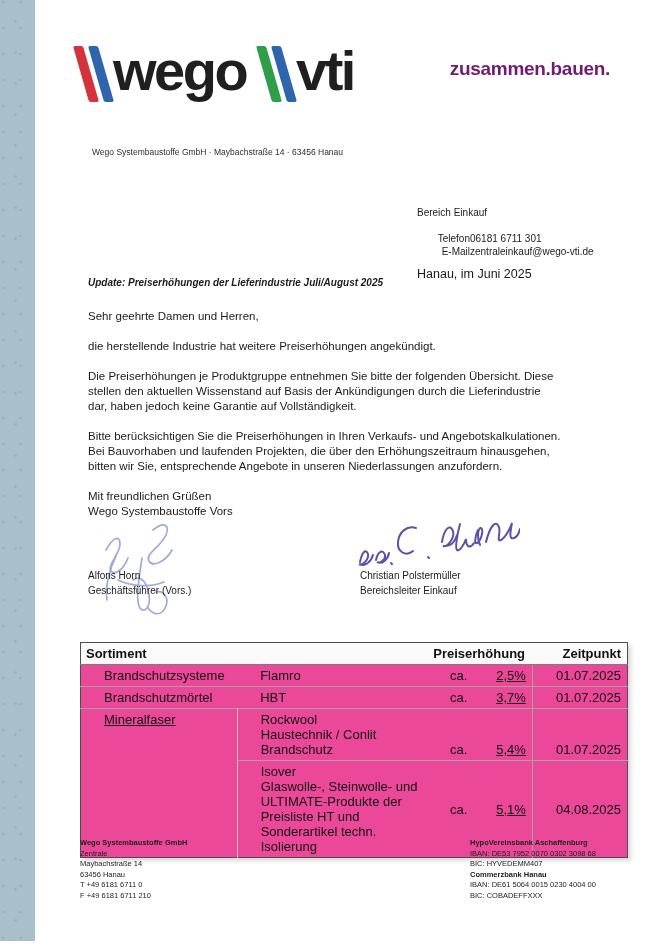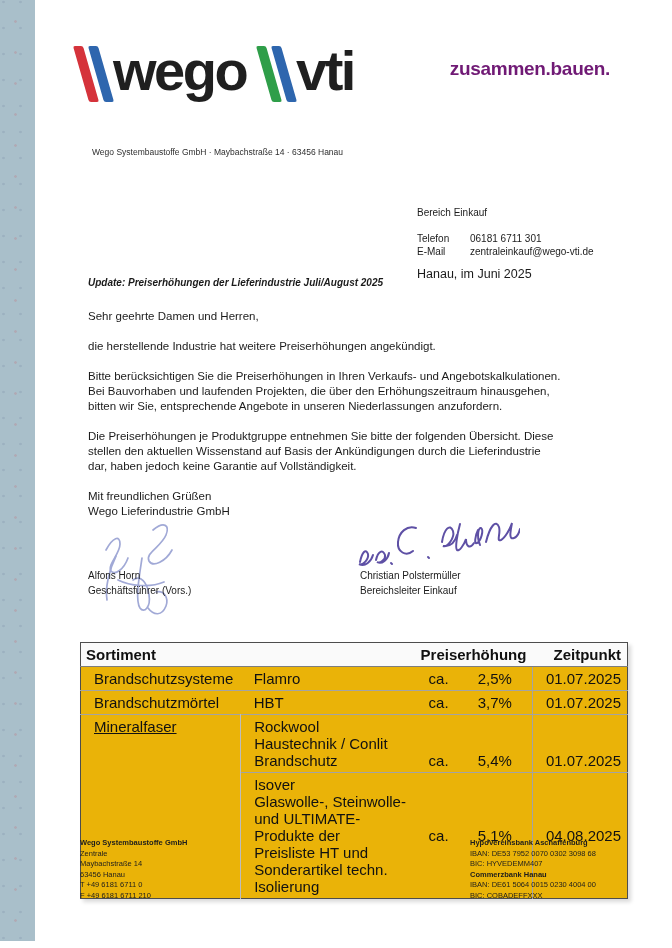--- a/index.html
+++ b/index.html
@@ -40,55 +40,55 @@
   .tagline {
     position:absolute; top:58px; right:62px;
     font-size:19px; font-weight:700; color:#701a75; letter-spacing:-0.3px;
   }
   
   .sender-line { position:absolute; left:92px; top:147px; font-size:8.5px; color:#2e2e2e; }
   
   .contact { position:absolute; left:417px; top:192px; font-size:10px; color:#1b1b1b;margin-top:15px; }
   .contact .dept { margin-bottom:14px; }
   .contact-row { display:flex; line-height:13px; }
-  .contact-row .lbl { width:53px; flex:0 0 auto; }
+  .contact-row .lbl { width:53px; flex:0 0 auto;text-align:right; }
   .dateline { margin-top:9px; font-size:12.5px; }
   
   .subject {
     position:absolute; left:88px; top:277px; width:540px;
     font-size:10px; font-weight:700; font-style:italic;
   }
   .body-text { position:absolute; left:88px; top:309px; width:540px; font-size:11.5px; line-height:15px; }
   .body-text p { margin:0 0 15px 0; white-space:pre-line; }
   
   .sig-names { position:absolute; top:569px; font-size:10px; line-height:14.5px; }
   .sig-names.left  { left:88px; }
   .sig-names.right { left:360px; }
   .sig-svg { position:absolute; pointer-events:none; }
   .sig-svg.left  { left:90px;  top:520px; }
   .sig-svg.right { left:352px; top:512px; }
   
   .price-table-wrap { position:absolute; left:80px; top:642px; }
   table.price {
-    border-collapse:collapse; width:548px; font-size:15px; color:#111;
-    border:1px solid #4d4d4d; background:#eab308;
+    border-collapse:collapse; width:548px; font-size:13px; color:#111;
+    border:1px solid #4d4d4d; background:#ec4899;
     box-shadow:3px 3px 4px rgba(0,0,0,0.15);
   }
   table.price th {
     text-align:left; font-weight:700; padding:3px 6px 3px 5px;
     border-bottom:1px solid #7d7d7d; background:#fafafa; height:20px;
   }
   table.price th.num  { text-align:center; }
   table.price th.date { text-align:right; }
-  table.price td { padding:3px 6px 3px 13px; vertical-align:top; height:20px; }
+  table.price td { padding:3px 6px 3px 23px; vertical-align:top; height:20px; }
   table.price tr.data-row td { border-top:1px solid #a3a3a3; }
   table.price td.cat   { width:162px; }
   table.price td.det   { width:258px; white-space:pre-line; }
   table.price td.ca    { width:32px; }
-  table.price td.pct   { width:52px; text-align:left; }
+  table.price td.pct   { width:52px; text-align:left;text-decoration:underline; }
   table.price td.date  { width:90px; text-align:right; border-left:1px solid #a3a3a3; }
   table.price td.rowspan-cat { border-right:1px solid #bdbdbd;text-decoration:underline; }
   table.price tr.valign-bottom td.ca,
   table.price tr.valign-bottom td.pct,
   table.price tr.valign-bottom td.date { vertical-align:bottom; }
   table.price tr.valign-middle td.ca,
   table.price tr.valign-middle td.pct,
   table.price tr.valign-middle td.date { vertical-align:middle; }
   
   .footer { position:absolute; top:838px; font-size:7.5px; line-height:10.5px; color:#1d1d1d; }
@@ -136,28 +136,28 @@
       <span>zentraleinkauf@wego-vti.de</span>
     </div>
     <div class="dateline">Hanau, im Juni 2025</div>
   </div>
 
   <div class="subject">Update: Preiserhöhungen der Lieferindustrie Juli/August 2025</div>
 
   <div class="body-text">
     <p>Sehr geehrte Damen und Herren,</p>
     <p>die herstellende Industrie hat weitere Preiserhöhungen angekündigt.</p>
+    <p>Die Preiserhöhungen je Produktgruppe entnehmen Sie bitte der folgenden Übersicht. Diese
+stellen den aktuellen Wissenstand auf Basis der Ankündigungen durch die Lieferindustrie
+dar, haben jedoch keine Garantie auf Vollständigkeit.</p>
     <p>Bitte berücksichtigen Sie die Preiserhöhungen in Ihren Verkaufs- und Angebotskalkulationen.
 Bei Bauvorhaben und laufenden Projekten, die über den Erhöhungszeitraum hinausgehen,
 bitten wir Sie, entsprechende Angebote in unseren Niederlassungen anzufordern.</p>
-    <p>Die Preiserhöhungen je Produktgruppe entnehmen Sie bitte der folgenden Übersicht. Diese
-stellen den aktuellen Wissenstand auf Basis der Ankündigungen durch die Lieferindustrie
-dar, haben jedoch keine Garantie auf Vollständigkeit.</p>
     <p>Mit freundlichen Grüßen
-Wego Lieferindustrie GmbH</p>
+Wego Systembaustoffe Vors</p>
   </div>
 
   <svg class="sig-svg left" width="165" height="100" viewBox="0 0 165 100" fill="none">
     <g stroke="#97a0d2" stroke-width="1.7" stroke-linecap="round" fill="none" opacity="0.9">
       <path d="M26,36 c-7,14 -11,32 -9,44"></path>
       <path d="M16,30 c7,-13 14,-15 14,-6 c0,10 -13,21 -9,27 c4,5 13,-2 17,-13"></path>
       <path d="M63,10 c11,-9 17,-5 13,5 c-5,12 -21,18 -17,26 c4,7 17,0 23,-11"></path>
       <path d="M52,38 c-3,20 -7,42 -2,50 c4,6 11,-1 9,-13 c-2,-14 -9,-20 -16,-15"></path>
       <path d="M58,88 c6,8 14,8 18,-2 c3,-8 -2,-16 -10,-14"></path>
       <path d="M28,60 c12,6 32,8 46,2"></path>

